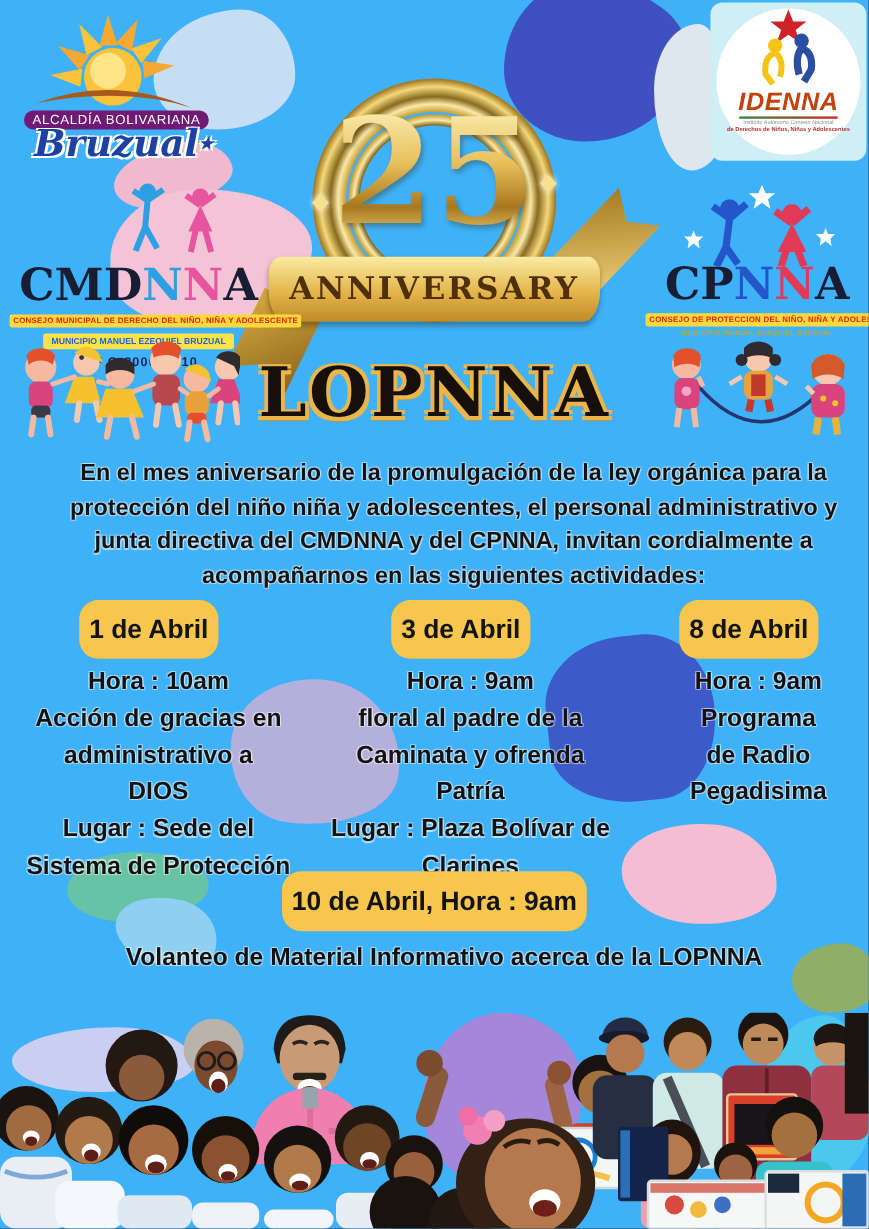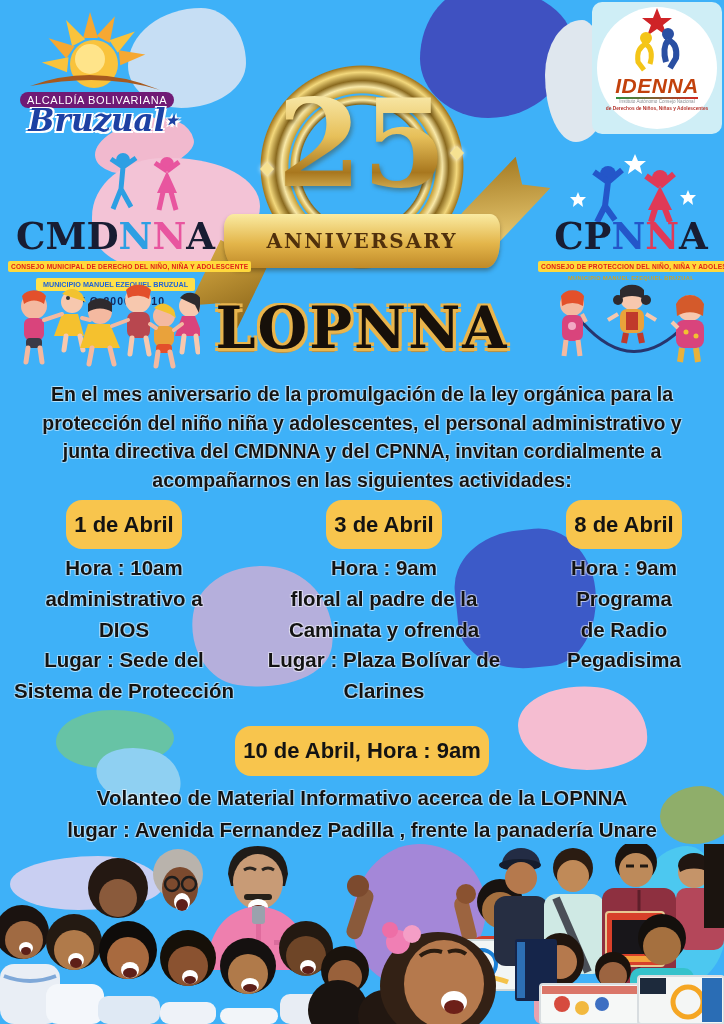--- a/index.html
+++ b/index.html
@@ -1,21 +1,21 @@
 <!DOCTYPE html>
 <html><head>
 <meta charset="utf-8">
 <style>
   html,body{margin:0;padding:0;background:#20242a;}
   .poster{position:relative;width:724px;height:1024px;background:#3eb1f8;overflow:hidden;
           font-family:"Liberation Sans",sans-serif;}
   .abs{position:absolute;}
   .blob{position:absolute;border-radius:58% 42% 55% 45% / 52% 58% 42% 48%;}
   .halo{text-shadow:1px 1px 0 rgba(255,255,255,.4),-1px -1px 0 rgba(255,255,255,.4),
-        1px -1px 0 rgba(255,255,255,.4),-1px 1px 0 rgba(255,255,255,.4);}
+        1px -1px 0 rgba(255,255,255,.4),-1px 1px 0 rgba(255,255,255,.4);margin-left:16px;}
 
   
   .blob.b-topleft{left:128px;top:8px;width:118px;height:100px;background:#c6def4;border-radius:62% 38% 55% 45%/58% 55% 45% 42%;}
   .blob.b-pinkleft{left:94px;top:120px;width:100px;height:52px;background:#f1b9ce;transform:rotate(-12deg);}
   .blob.b-pinkcmd{left:92px;top:158px;width:168px;height:112px;background:#f3c3d6;border-radius:45% 55% 60% 40%/55% 45% 60% 40%;}
   .blob.b-darktop{left:420px;top:-14px;width:152px;height:132px;background:#3f51c1;border-radius:40% 60% 55% 45%/55% 42% 58% 45%;}
   .blob.b-paleidenna{left:545px;top:20px;width:62px;height:122px;background:#dfe7ee;border-radius:60% 40% 50% 50%/45% 60% 40% 55%;}
   .blob.b-lavmid{left:192px;top:566px;width:142px;height:122px;background:#b5afdc;border-radius:52% 48% 62% 38%/48% 58% 42% 52%;transform:rotate(8deg);}
   .blob.b-bluemid{left:456px;top:530px;width:140px;height:138px;background:#3c5ac8;border-radius:55% 45% 42% 58%/45% 55% 60% 40%;transform:rotate(-6deg);}
   .blob.b-pinkmid{left:518px;top:686px;width:130px;height:84px;background:#f5bdd1;transform:rotate(6deg);}
@@ -51,21 +51,21 @@
        radial-gradient(closest-side,transparent 71%,#caa23a 72%,#f9e9a8 78%,#8a6a1f 84%,#f3d87c 92%,#a5791f 98%,transparent 99%);}
   .num25{left:259px;top:76px;width:206px;text-align:center;
      font-family:"DejaVu Serif",serif;font-weight:bold;font-size:122px;line-height:1.1;
      background:linear-gradient(180deg,#fdf3bd 5%,#e7c05a 45%,#a8771e 72%,#f3d87c 95%);
      -webkit-background-clip:text;background-clip:text;color:transparent;
      filter:drop-shadow(2px 3px 2px rgba(60,40,0,.35));}
   .ribbon-band{left:224px;top:214px;width:276px;height:54px;
      background:linear-gradient(180deg,#faeba2,#e3b54a 55%,#c08a28);
      border-radius:10px 10px 14px 14px/14px 14px 26px 26px;
      box-shadow:0 3px 4px rgba(40,25,0,.35);display:flex;align-items:center;justify-content:center;}
-  .ribbon-band .txt{font-family:"DejaVu Serif",serif;font-weight:bold;font-size:20px;
+  .ribbon-band .txt{font-family:"DejaVu Serif",serif;font-weight:bold;font-size:26px;
      letter-spacing:2px;color:#50300c;}
   .tail{position:absolute;background:linear-gradient(135deg,#d9ac43,#8a6419);}
   .tail.tl{left:200px;top:246px;width:58px;height:76px;transform:rotate(22deg);
      clip-path:polygon(8% 0,100% 10%,92% 100%,48% 78%,0 96%);}
   .tail.tr{left:478px;top:160px;width:52px;height:86px;transform:rotate(-140deg);
      clip-path:polygon(10% 0,100% 8%,90% 100%,46% 80%,0 98%);background:linear-gradient(135deg,#f0d27c,#a2781f);}
   .spark{position:absolute;width:10px;height:10px;background:#f6e191;transform:rotate(45deg);box-shadow:0 0 5px #fff;}
 
   
   .cmdnna{left:8px;top:150px;width:215px;text-align:center;}
@@ -263,50 +263,51 @@
   </svg>
 
   <div class="abs lopnna">LOPNNA</div>
 
   <div class="abs intro halo">En el mes aniversario de la promulgación de la ley orgánica para la protección del niño niña y adolescentes, el personal administrativo y junta directiva del CMDNNA y del CPNNA, invitan cordialmente a acompañarnos en las siguientes actividades:</div>
 
   <div class="evcol ev1">
     <div class="pill">1 de Abril</div>
     <div class="lines halo">
       <div>Hora : 10am</div>
+      <div>Acción de gracias en</div>
       <div>administrativo a</div>
       <div>DIOS</div>
       <div>Lugar : Sede del</div>
       <div>Sistema de Protección</div>
     </div>
   </div>
   <div class="evcol ev2">
     <div class="pill">3 de Abril</div>
     <div class="lines halo">
       <div>Hora : 9am</div>
       <div>floral al padre de la</div>
       <div>Caminata y ofrenda</div>
+      <div>Patría</div>
       <div>Lugar : Plaza Bolívar de</div>
       <div>Clarines</div>
     </div>
   </div>
   <div class="evcol ev3">
     <div class="pill">8 de Abril</div>
     <div class="lines halo">
       <div>Hora : 9am</div>
       <div>Programa</div>
       <div>de Radio</div>
       <div>Pegadisima</div>
     </div>
   </div>
 
   <div class="abs evfinal">
     <div class="pill">10 de Abril, Hora : 9am</div>
     <div class="halo">Volanteo de Material Informativo acerca de la LOPNNA</div>
-    <div class="halo">lugar : Avenida Fernandez Padilla , frente la panadería Unare</div>
   </div>
 
   <svg class="abs photos" viewBox="0 0 724 180">
 
     <circle cx="118" cy="44" r="30" fill="#241812"></circle>
       <circle cx="118" cy="54" r="19" fill="#8a5a3b"></circle>
     <circle cx="178" cy="30" r="25" fill="#b9b3ac"></circle>
       <ellipse cx="180" cy="44" rx="18" ry="21" fill="#7c4a2e"></ellipse>
     <circle cx="172" cy="40" r="7" fill="none" stroke="#1c1c1c" stroke-width="2.4"></circle>
     <circle cx="189" cy="40" r="7" fill="none" stroke="#1c1c1c" stroke-width="2.4"></circle>

